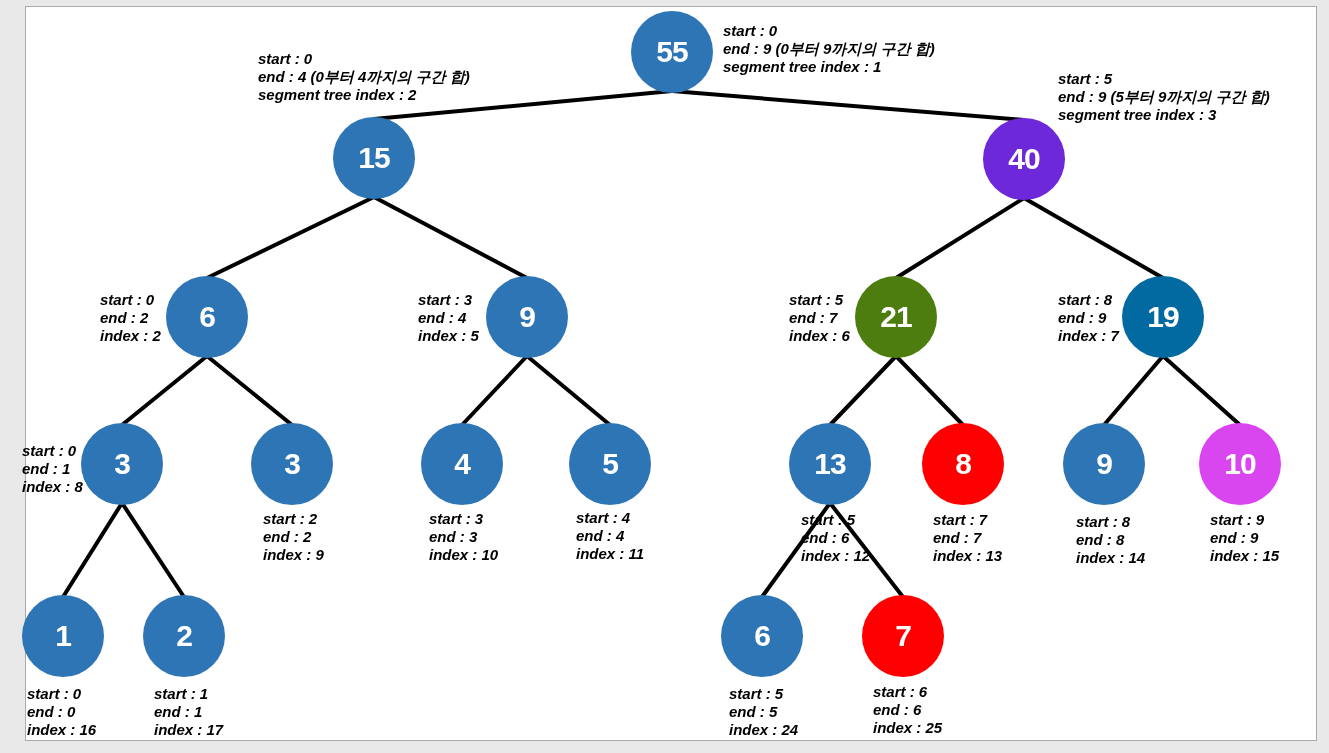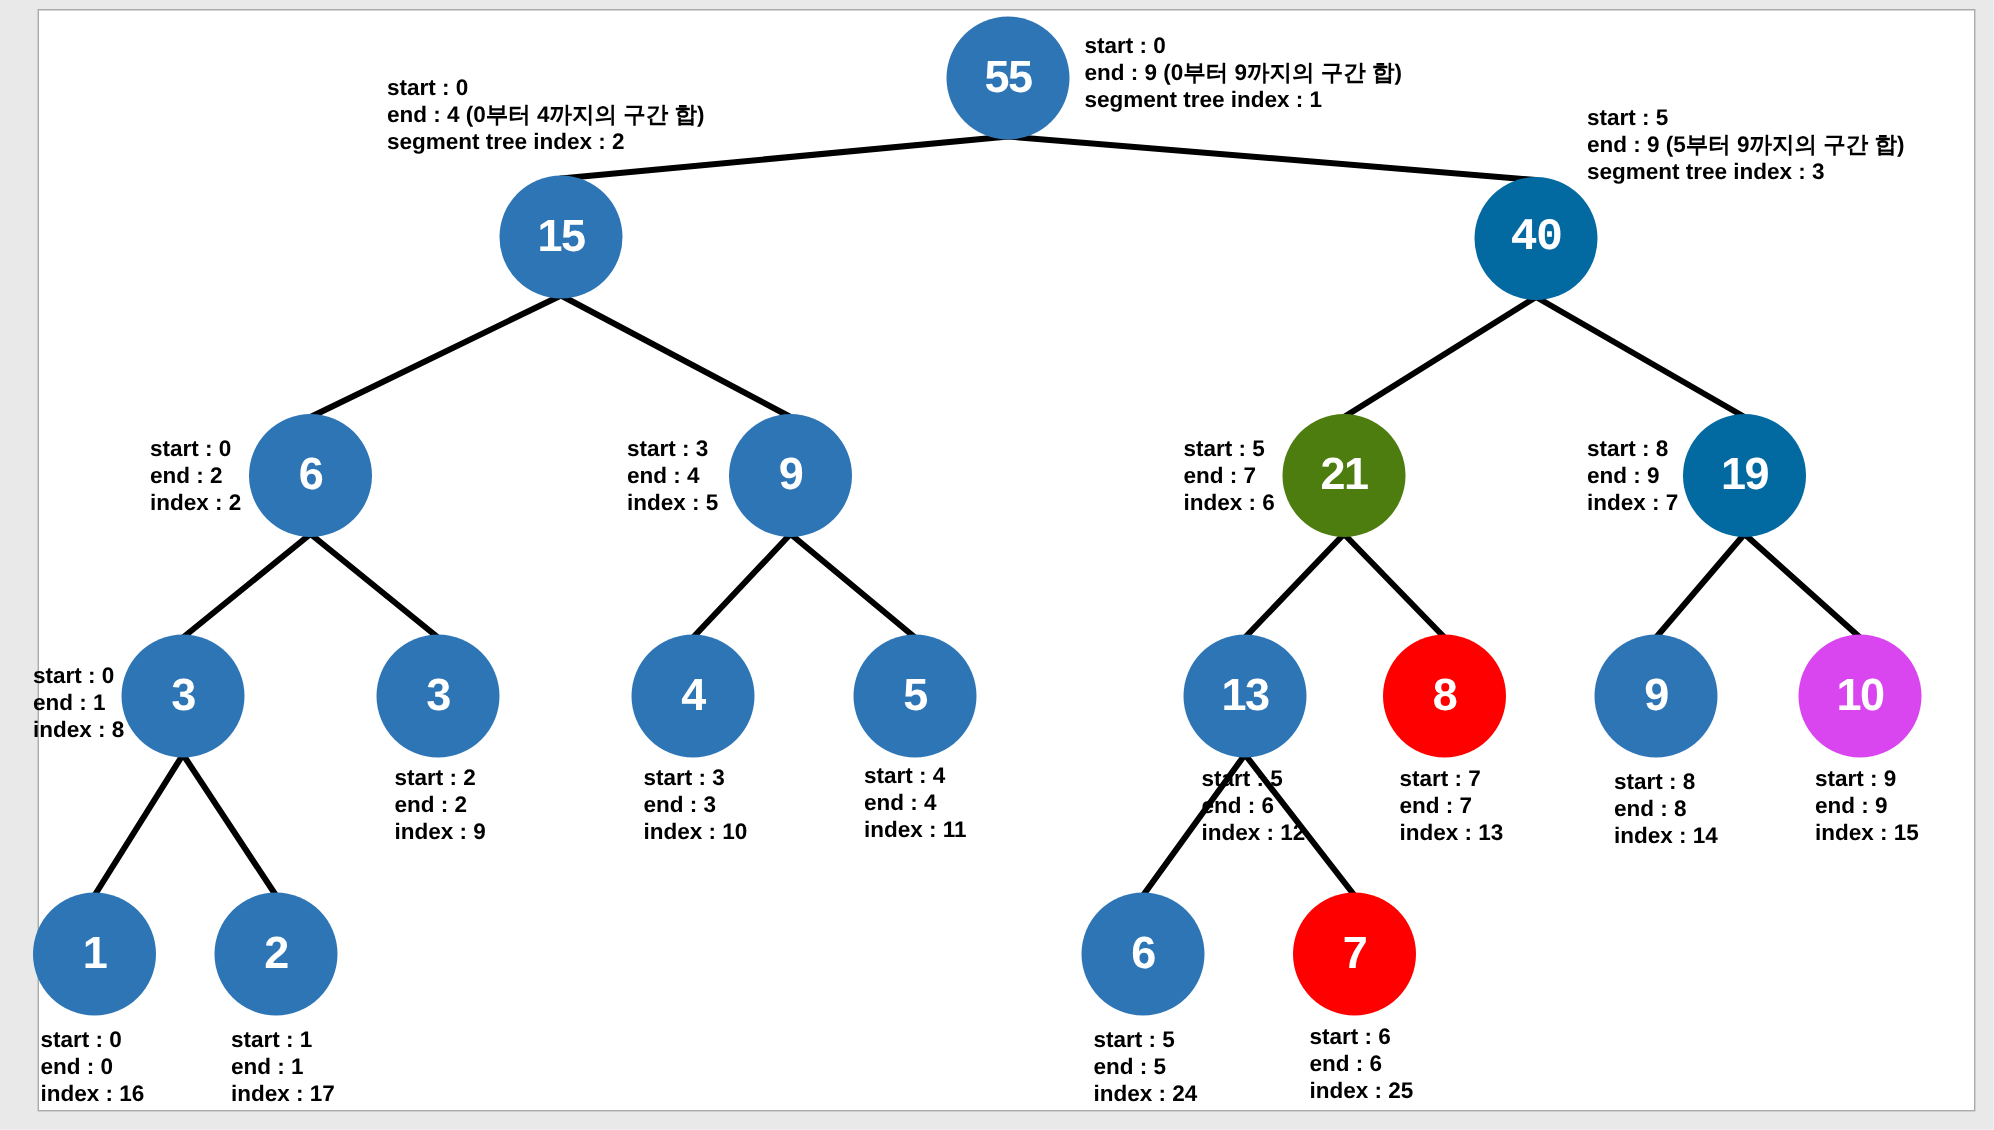--- a/index.html
+++ b/index.html
@@ -46,21 +46,21 @@
   }
   .node-label {
     position: absolute;
     z-index: 1;
     font-size: 15px;
     font-weight: bold;
     color: #000000;
     line-height: 18px;
     white-space: nowrap;
   }
-  .node-label .lbl-line { display: block; }
+  .node-label .lbl-line { display: block; font-style: italic; }
 </style>
 </head>
 <body>
 
 <div class="frame"></div>
 <svg id="edges-layer" width="1329" height="753" viewBox="0 0 1329 753">
     <line x1="672" y1="91" x2="374" y2="119" stroke="#000000" stroke-width="4" stroke-linecap="round"></line>
     <line x1="672" y1="91" x2="1024" y2="120" stroke="#000000" stroke-width="4" stroke-linecap="round"></line>
     <line x1="374" y1="197" x2="207" y2="278" stroke="#000000" stroke-width="4" stroke-linecap="round"></line>
     <line x1="374" y1="197" x2="527" y2="278" stroke="#000000" stroke-width="4" stroke-linecap="round"></line>
@@ -89,21 +89,21 @@
       <span class="lbl-line">segment tree index : 1</span>
     </div>
     <div class="tree-node" style="left: 333px; top: 117px; background: rgb(46, 117, 182); text-align: center;">
       <span>15</span>
     </div>
     <div class="node-label" style="left: 258px; top: 50px;">
       <span class="lbl-line">start : 0</span>
       <span class="lbl-line">end : 4 (0부터 4까지의 구간 합)</span>
       <span class="lbl-line">segment tree index : 2</span>
     </div>
-    <div class="tree-node" style="left: 983px; top: 118px; background: #0369a1; font-family: Liberation Mono, monospace;">
+    <div class="tree-node" style="left: 983px; top: 118px; background: #6d28d9;">
       <span>40</span>
     </div>
     <div class="node-label" style="left: 1058px; top: 70px;">
       <span class="lbl-line">start : 5</span>
       <span class="lbl-line">end : 9 (5부터 9까지의 구간 합)</span>
       <span class="lbl-line">segment tree index : 3</span>
     </div>
     <div class="tree-node" style="left: 166px; top: 276px; background: rgb(46, 117, 182);">
       <span>6</span>
     </div>

